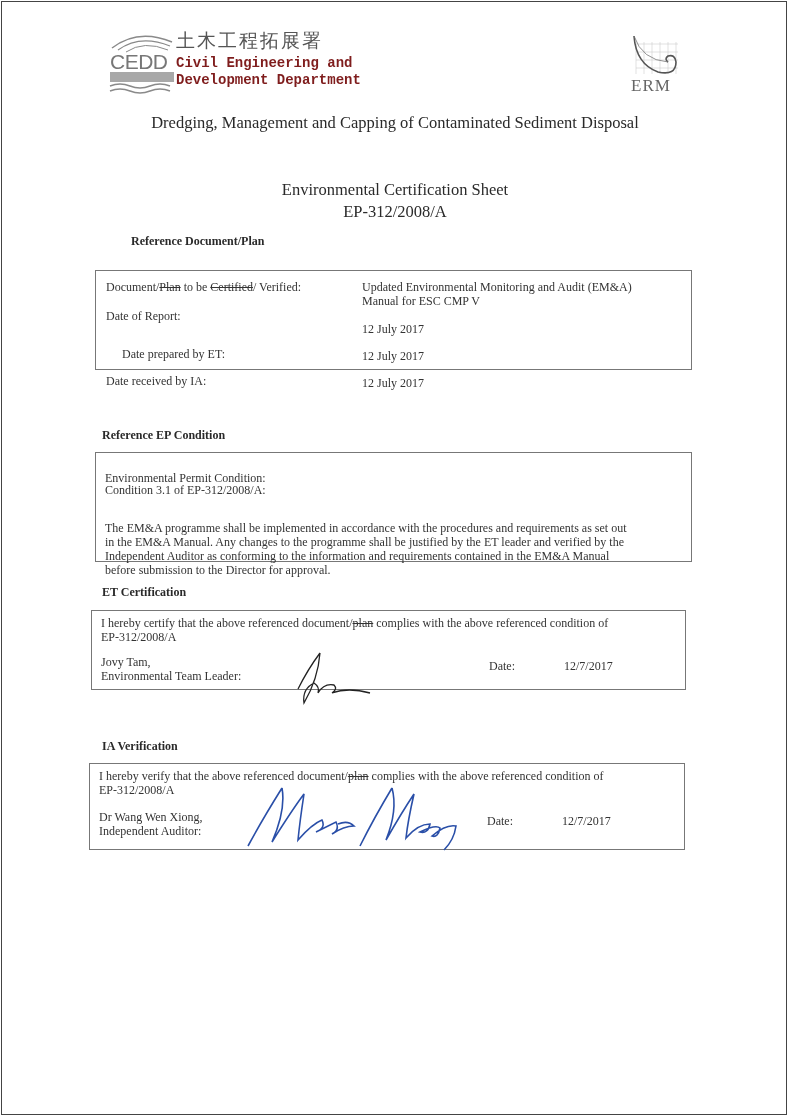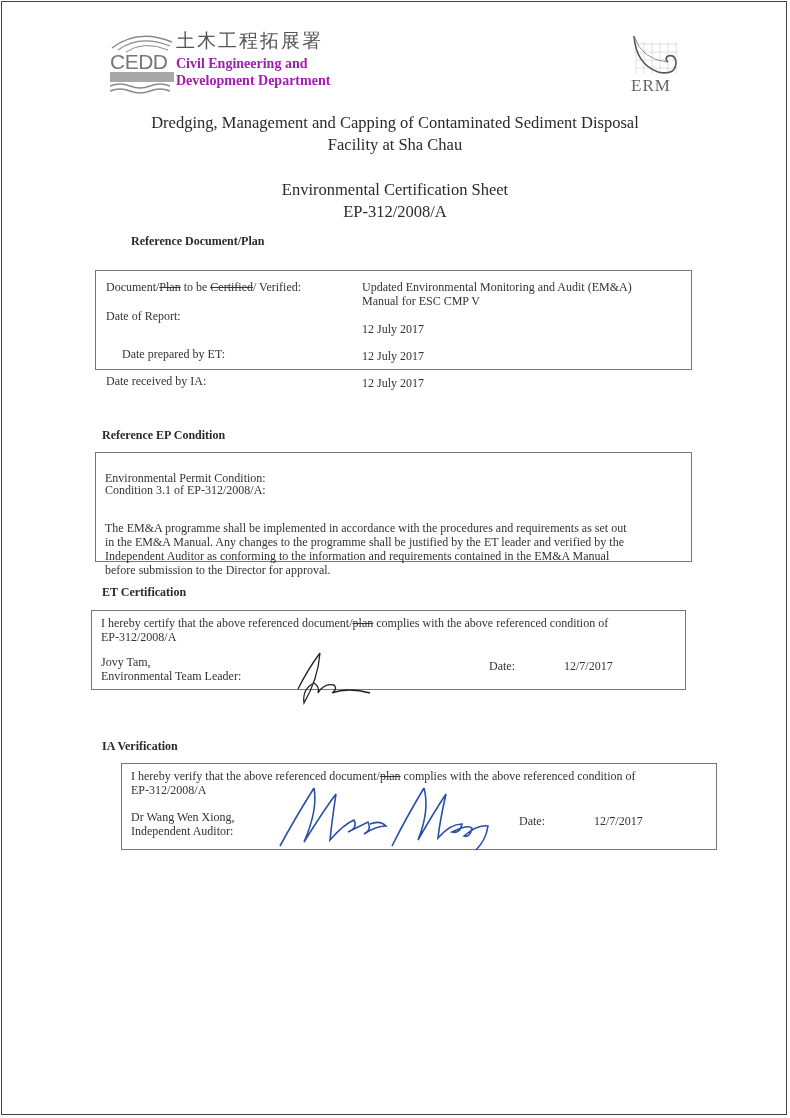--- a/index.html
+++ b/index.html
@@ -1,21 +1,21 @@
 <!DOCTYPE html>
 <html><head>
 <meta charset="utf-8">
 <style>
   html, body { margin: 0; padding: 0; }
   body { width: 790px; height: 1118px; background: #ffffff; position: relative; overflow: hidden;
          font-family: "DejaVu Serif", "Liberation Serif", serif; color: #2a2a2a; }
   .page-frame { position: absolute; left: 1px; top: 1px; width: 786px; height: 1114px; border: 1px solid #444; box-sizing: border-box; }
   .cedd-chinese { position: absolute; left: 176px; top: 28px; font-family: "DejaVu Sans", sans-serif; font-size: 19px; color: #555; letter-spacing: 2px; }
   .cedd-abbr { position: absolute; left: 110px; top: 50px; font-family: "Liberation Sans", sans-serif; font-size: 21px; color: #777; letter-spacing: -0.5px; }
-  .cedd-name { position: absolute; left: 176px; top: 55px; font-family: Liberation Serif, serif; font-weight: bold; font-size: 14px; line-height: 17px; color: #a21caf; }
+  .cedd-name { position: absolute; left: 176px; top: 55px; font-family: Liberation Mono, monospace; font-weight: bold; font-size: 14px; line-height: 17px; color: #7f1d1d; }
   .cedd-graphic { position: absolute; left: 108px; top: 28px; }
   .erm-logo { position: absolute; left: 628px; top: 34px; width: 56px; height: 62px; }
   .erm-text { position: absolute; left: 631px; top: 76px; font-family: "Liberation Serif", serif; font-size: 17px; color: #666; letter-spacing: 1px; }
   .title { position: absolute; left: 0; width: 790px; text-align: center; font-family: "Liberation Serif", serif; font-size: 16.5px; line-height: 22px; color: #2a2a2a; }
   .section-label { position: absolute; left: 102px; font-family: "Liberation Serif", serif; font-weight: bold; font-size: 12px; color: #2a2a2a; }
   .box { position: absolute; border: 1px solid #777; box-sizing: border-box; font-family: "Liberation Serif", serif; font-size: 12px; color: #333; }
   .row { position: absolute; left: 10px; }
   .val { position: absolute; left: 266px; }
   .strike { text-decoration: line-through; }
   .p { position: absolute; left: 9px; right: 10px; line-height: 14px; }
@@ -58,21 +58,20 @@
       <line x1="8" y1="34" x2="50" y2="34"></line>
     </g>
     <path d="M6 2 Q8 30 30 38 Q48 42 48 28 Q47 20 40 22 Q36 25 40 28" stroke="#555" stroke-width="1.6" fill="none"></path>
     <path d="M6 2 Q14 26 40 28" stroke="#777" stroke-width="0.8" fill="none"></path>
   </svg>
   <div class="erm-text">ERM</div>
 </div>
 
 <div class="title" style="top:112px;">
   <div>Dredging, Management and Capping of Contaminated Sediment Disposal</div>
-  <div>Facility at Sha Chau</div>
 </div>
 <div class="title" style="top:179px;">
   <div>Environmental Certification Sheet</div>
   <div>EP-312/2008/A</div>
 </div>
 
 <div class="section-label" style="top:234px;margin-left:29px;">Reference Document/Plan</div>
 <div class="box" style="left:95px; top:270px; width:597px; height:100px;">
   <div class="row" style="top:9px;">
     <span>Document/</span><span class="strike">Plan</span><span> to be </span><span class="strike">Certified</span><span>/ Verified:</span>
@@ -112,21 +111,21 @@
     <div>Environmental Team Leader:</div>
   </div>
   <svg class="sig" style="left:198px; top:38px;" width="90" height="60" viewBox="0 0 90 60">
     <path d="M30 4 Q18 20 8 40 M30 4 Q28 30 14 54 Q12 40 24 34 Q30 38 28 44 Q34 34 44 36 Q48 40 42 44 Q58 38 80 44" stroke="#222" stroke-width="1.3" fill="none"></path>
   </svg>
   <div style="position:absolute; left:397px; top:48px;">Date:</div>
   <div style="position:absolute; left:472px; top:48px;">12/7/2017</div>
 </div>
 
 <div class="section-label" style="top:739px;">IA Verification</div>
-<div class="box" style="left:89px; top:763px; width:596px; height:87px;margin-left:32px;">
+<div class="box" style="left:89px; top:763px; width:596px; height:87px;">
   <div class="p" style="top:5px;">
     <div><span>I hereby verify that the above referenced document/</span><span class="strike">plan</span><span> complies with the above referenced condition of</span></div>
     <div>EP-312/2008/A</div>
   </div>
   <div class="p" style="top:46px; width:200px;">
     <div>Dr Wang Wen Xiong,</div>
     <div>Independent Auditor:</div>
   </div>
   <svg class="sig" style="left:152px; top:16px;" width="230" height="72" viewBox="0 0 230 72">
     <path d="M40 8 Q20 40 6 66 M40 8 Q44 30 30 62 Q50 30 62 14 Q58 40 56 60 Q70 44 80 40 Q84 48 74 52 Q86 46 94 42 Q98 50 90 54 Q102 46 112 46 Q106 40 96 44" stroke="#2a4fa8" stroke-width="1.6" fill="none"></path>

